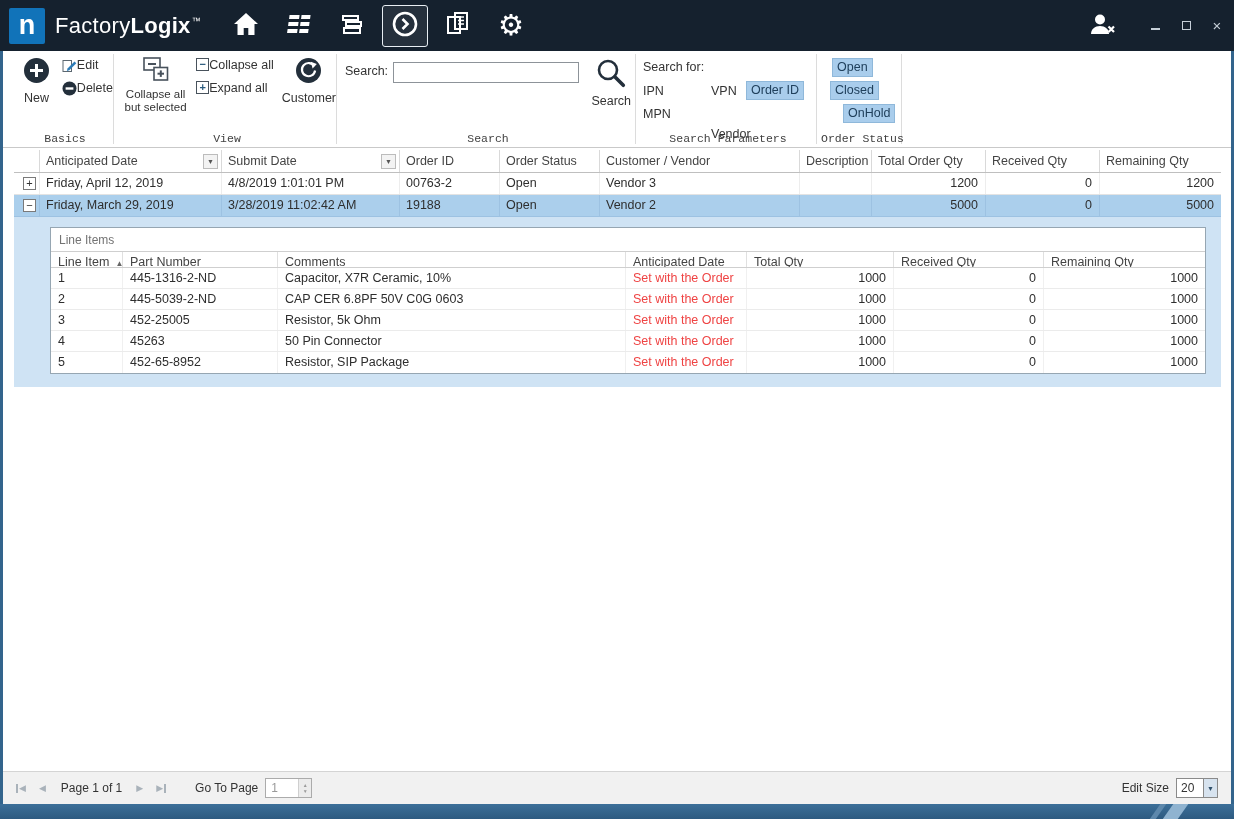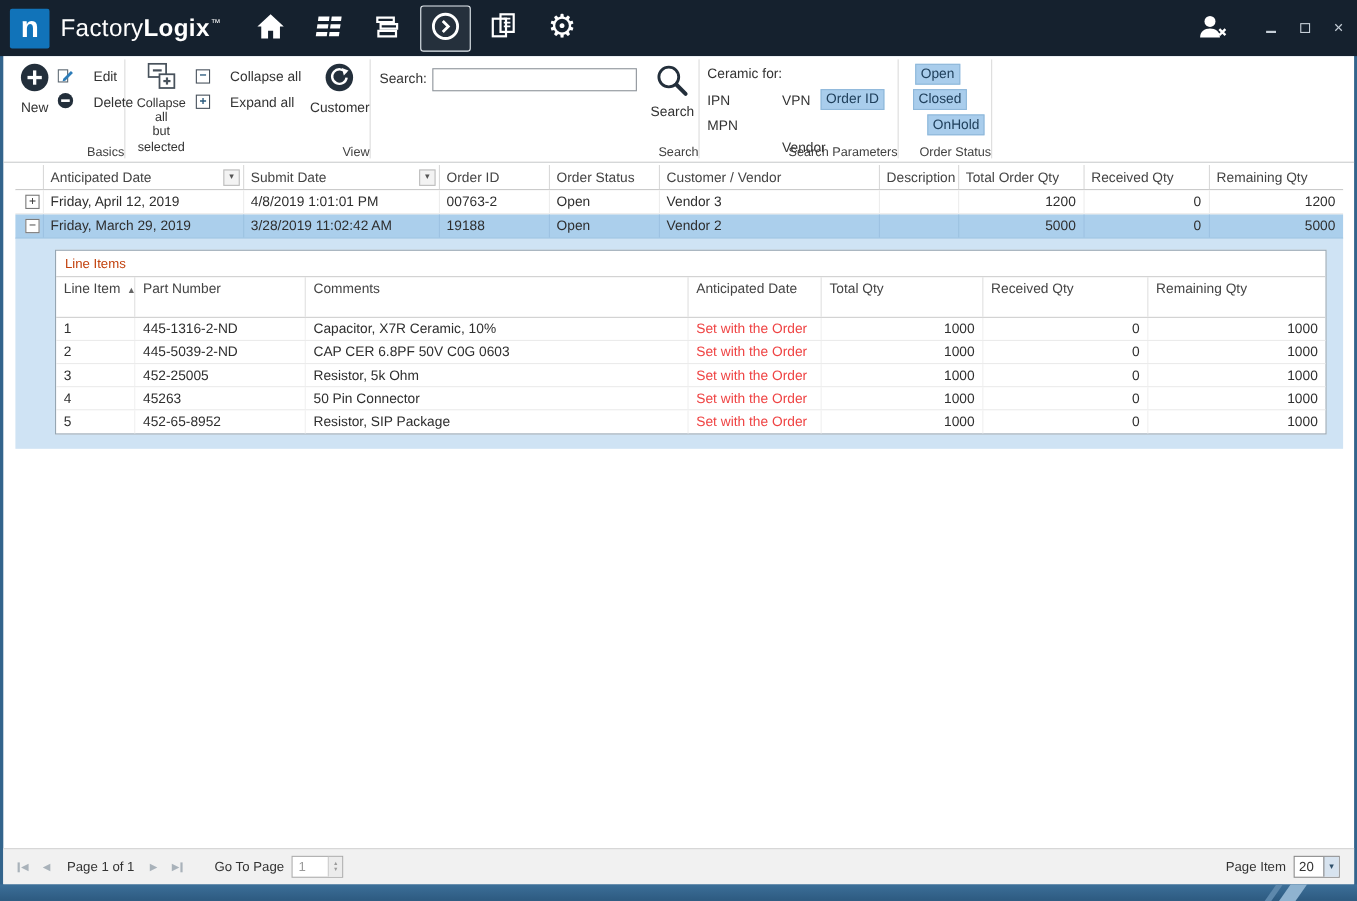--- a/index.html
+++ b/index.html
@@ -41,34 +41,34 @@
   .close-glyph { font-size:15px; line-height:1; }
 
   
   .ribbon {
     position:absolute; top:51px; left:3px; right:3px; height:97px;
     background:#fff; border-bottom:1px solid #c9c9c9;
     display:flex; padding-left:10px;
   }
   .rgroup { position:relative; height:100%; }
   .glabel {
-    position:absolute; bottom:2px; left:17px; right:0;
-    text-align:right; font-size:11.5px; color:#414141; white-space:nowrap;
+    position:absolute; bottom:2px; left:4px; right:0;
+    text-align:center; font-size:11.5px; color:#414141; white-space:nowrap;font-family:Liberation Mono, monospace;
   }
   .rsep { width:1px; background:#dcdcdc; margin:3px 0; }
   .g-basics { width:100px; display:flex; padding:6px 0 0 5px; }
   .g-view { width:222px; display:flex; padding:6px 0 0 8px; }
   .g-search { width:298px; display:flex; padding:0 0 0 6px; }
   .g-params { width:180px; }
   .g-status { width:84px; }
   .bigbtn { display:flex; flex-direction:column; align-items:center; }
   .bigbtn .blabel { margin-top:4px; color:#333; white-space:nowrap; text-align:center; }
   .blabel2 { font-size:11.5px; line-height:1.15; margin-top:3px; text-align:center; color:#333; }
   .smallcol { display:flex; flex-direction:column; margin-left:7px; padding-top:1px; }
-  .srow { display:flex; align-items:center; gap:18px; height:23px; color:#333; white-space:nowrap; }
+  .srow { display:flex; gap:0; height:23px; color:#333; white-space:nowrap; }
   .boxicon {
     width:13px; height:13px; border:1px solid #48525c; background:#fff;
     display:flex; align-items:center; justify-content:center;
     font-size:11px; line-height:1; color:#2b5b7e; font-weight:bold;
   }
   .search-lbl { margin:13px 5px 0 2px; color:#333; }
   .search-input {
     margin-top:11px; width:202px; height:21px; border:1px solid #8d9399;
     font:inherit; padding:0 4px; background:#fff;
   }
@@ -103,22 +103,22 @@
   .oc5{width:200px}.oc6{width:72px}.oc7{width:114px}.oc8{width:114px}.oc9{flex:1;border-right:none}
   .expbox {
     width:13px; height:13px; border:1px solid #7a7a7a; background:#fff;
     margin:4px auto 0; display:flex; align-items:center; justify-content:center;
     font-size:11px; line-height:1; color:#333;
   }
 
   
   .detail { background:#cfe3f4; padding:10px 15px 13px 36px; }
   .panel { background:#fff; border:1px solid #96a6b2; }
-  .panel-title { font-size:12px; color:#c2410c; padding:5px 8px 4px; }
-  .li-header { display:flex; height:38px; border-top:1px solid #cfcfcf; border-bottom:1px solid #cfcfcf; }
+  .panel-title { font-size:12px; color:#737373; padding:5px 8px 4px; }
+  .li-header { display:flex; height:17px; border-top:1px solid #cfcfcf; border-bottom:1px solid #cfcfcf; }
   .li-hcell {
     font-size:12.5px; color:#444; line-height:21px; padding-left:7px;
     border-right:1px solid #e0e0e0; white-space:nowrap; overflow:hidden;
   }
   .sort-asc { font-size:8px; color:#666; margin-left:6px; }
   .li-row { display:flex; height:21px; border-bottom:1px solid #ebebeb; }
   .li-row:last-child { border-bottom:none; }
   .li-cell {
     line-height:20px; padding-left:7px; border-right:1px solid #f0f0f0;
     white-space:nowrap; overflow:hidden; color:#2e2e2e;
@@ -343,21 +343,21 @@
         </svg>
       </span>
       <span class="blabel" style="margin-top:1px;">Search</span>
     </div>
     <div class="glabel">Search</div>
   </div>
 
   <div class="rsep"></div>
 
   <div class="rgroup g-params">
-    <span class="ptext" style="left:7px; top:9px;">Ceramic for:</span>
+    <span class="ptext" style="left:7px; top:9px;">Search for:</span>
     <span class="ptext" style="left:7px; top:33px;">IPN</span>
     <span class="ptext" style="left:75px; top:33px;">VPN</span>
     <span class="chip" style="left:110px; top:30px;">Order ID</span>
     <span class="ptext" style="left:7px; top:56px;">MPN</span>
     <span class="ptext" style="left:75px; top:56px;margin-top:20px;">Vendor</span>
     <div class="glabel">Search Parameters</div>
   </div>
 
   <div class="rsep"></div>
 
@@ -509,21 +509,21 @@
       <span class="bar"></span>
     </div>
     <span class="goto-lbl">Go To Page</span>
     <div class="goto-wrap">
       <input class="goto-input" type="text" value="1" style="">
       <div class="spinner">
         <span>▲</span>
         <span>▼</span>
       </div>
     </div>
-    <span class="psize-lbl">Page Item</span>
+    <span class="psize-lbl">Edit Size</span>
     <div class="combo">
       <span class="cval">20</span>
       <span class="carrow">▼</span>
     </div>
   </div>
 </div>
 
 <div class="bottom-band">
   <div class="stripe2"></div>
   <div class="stripe1"></div>

